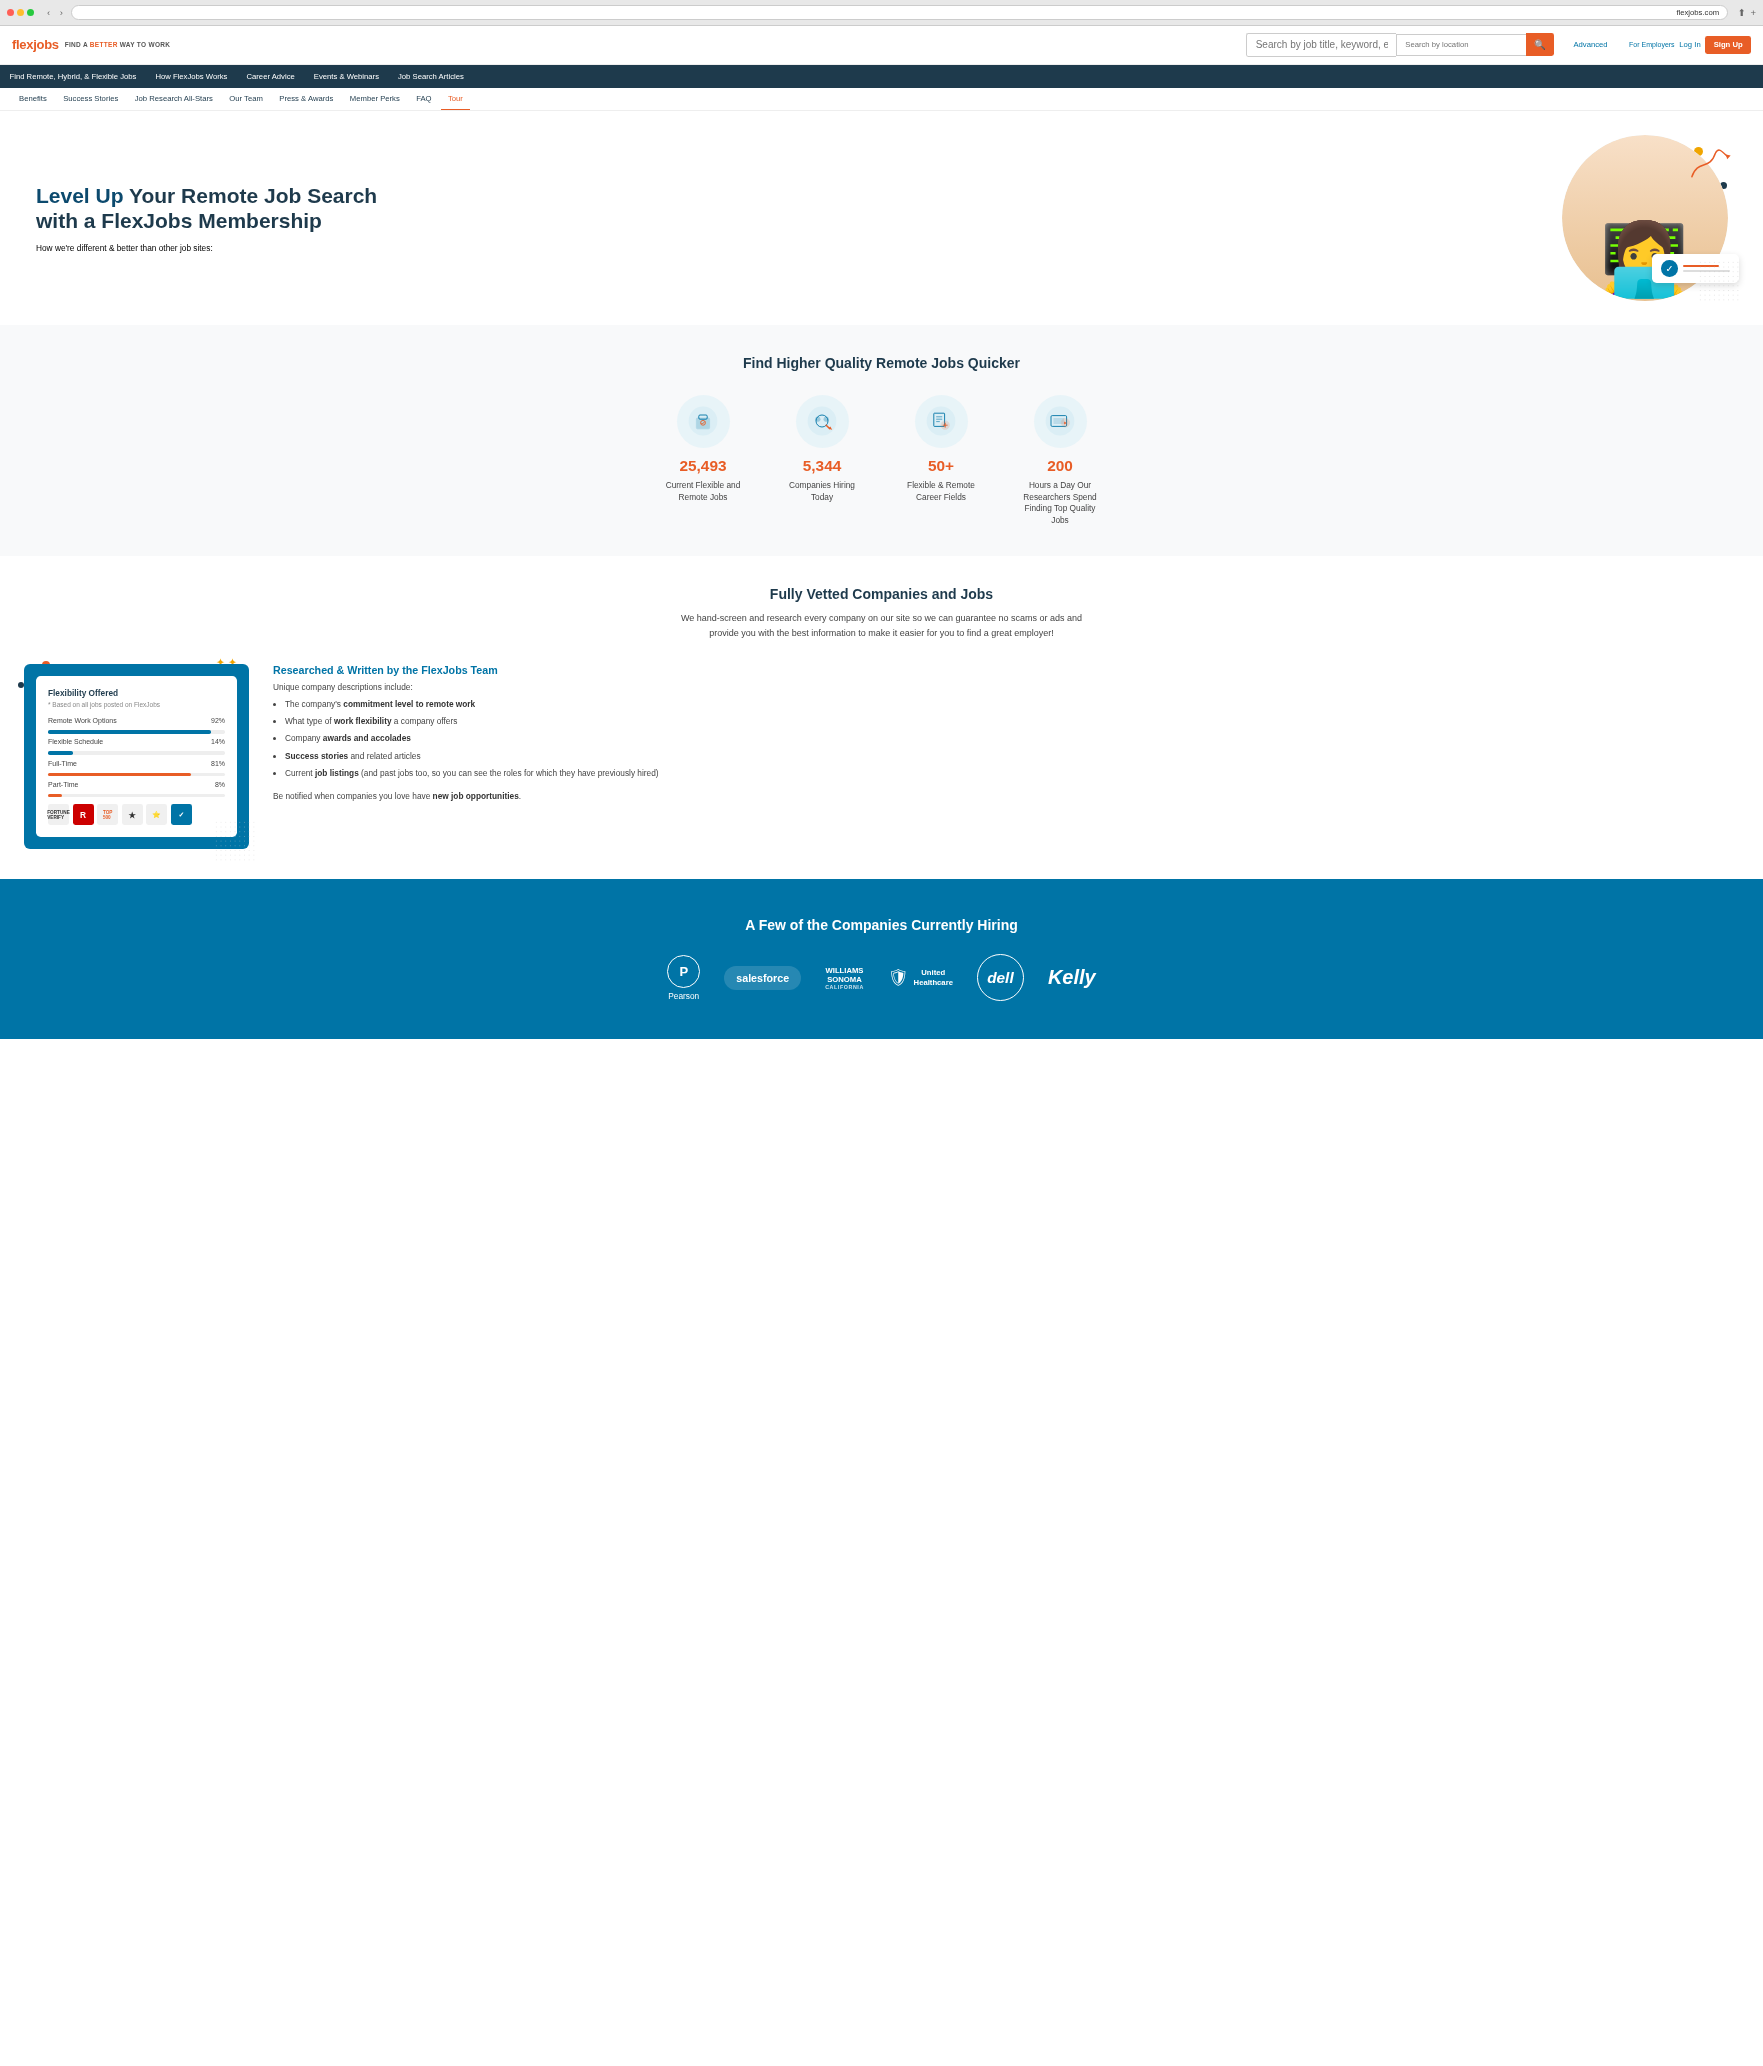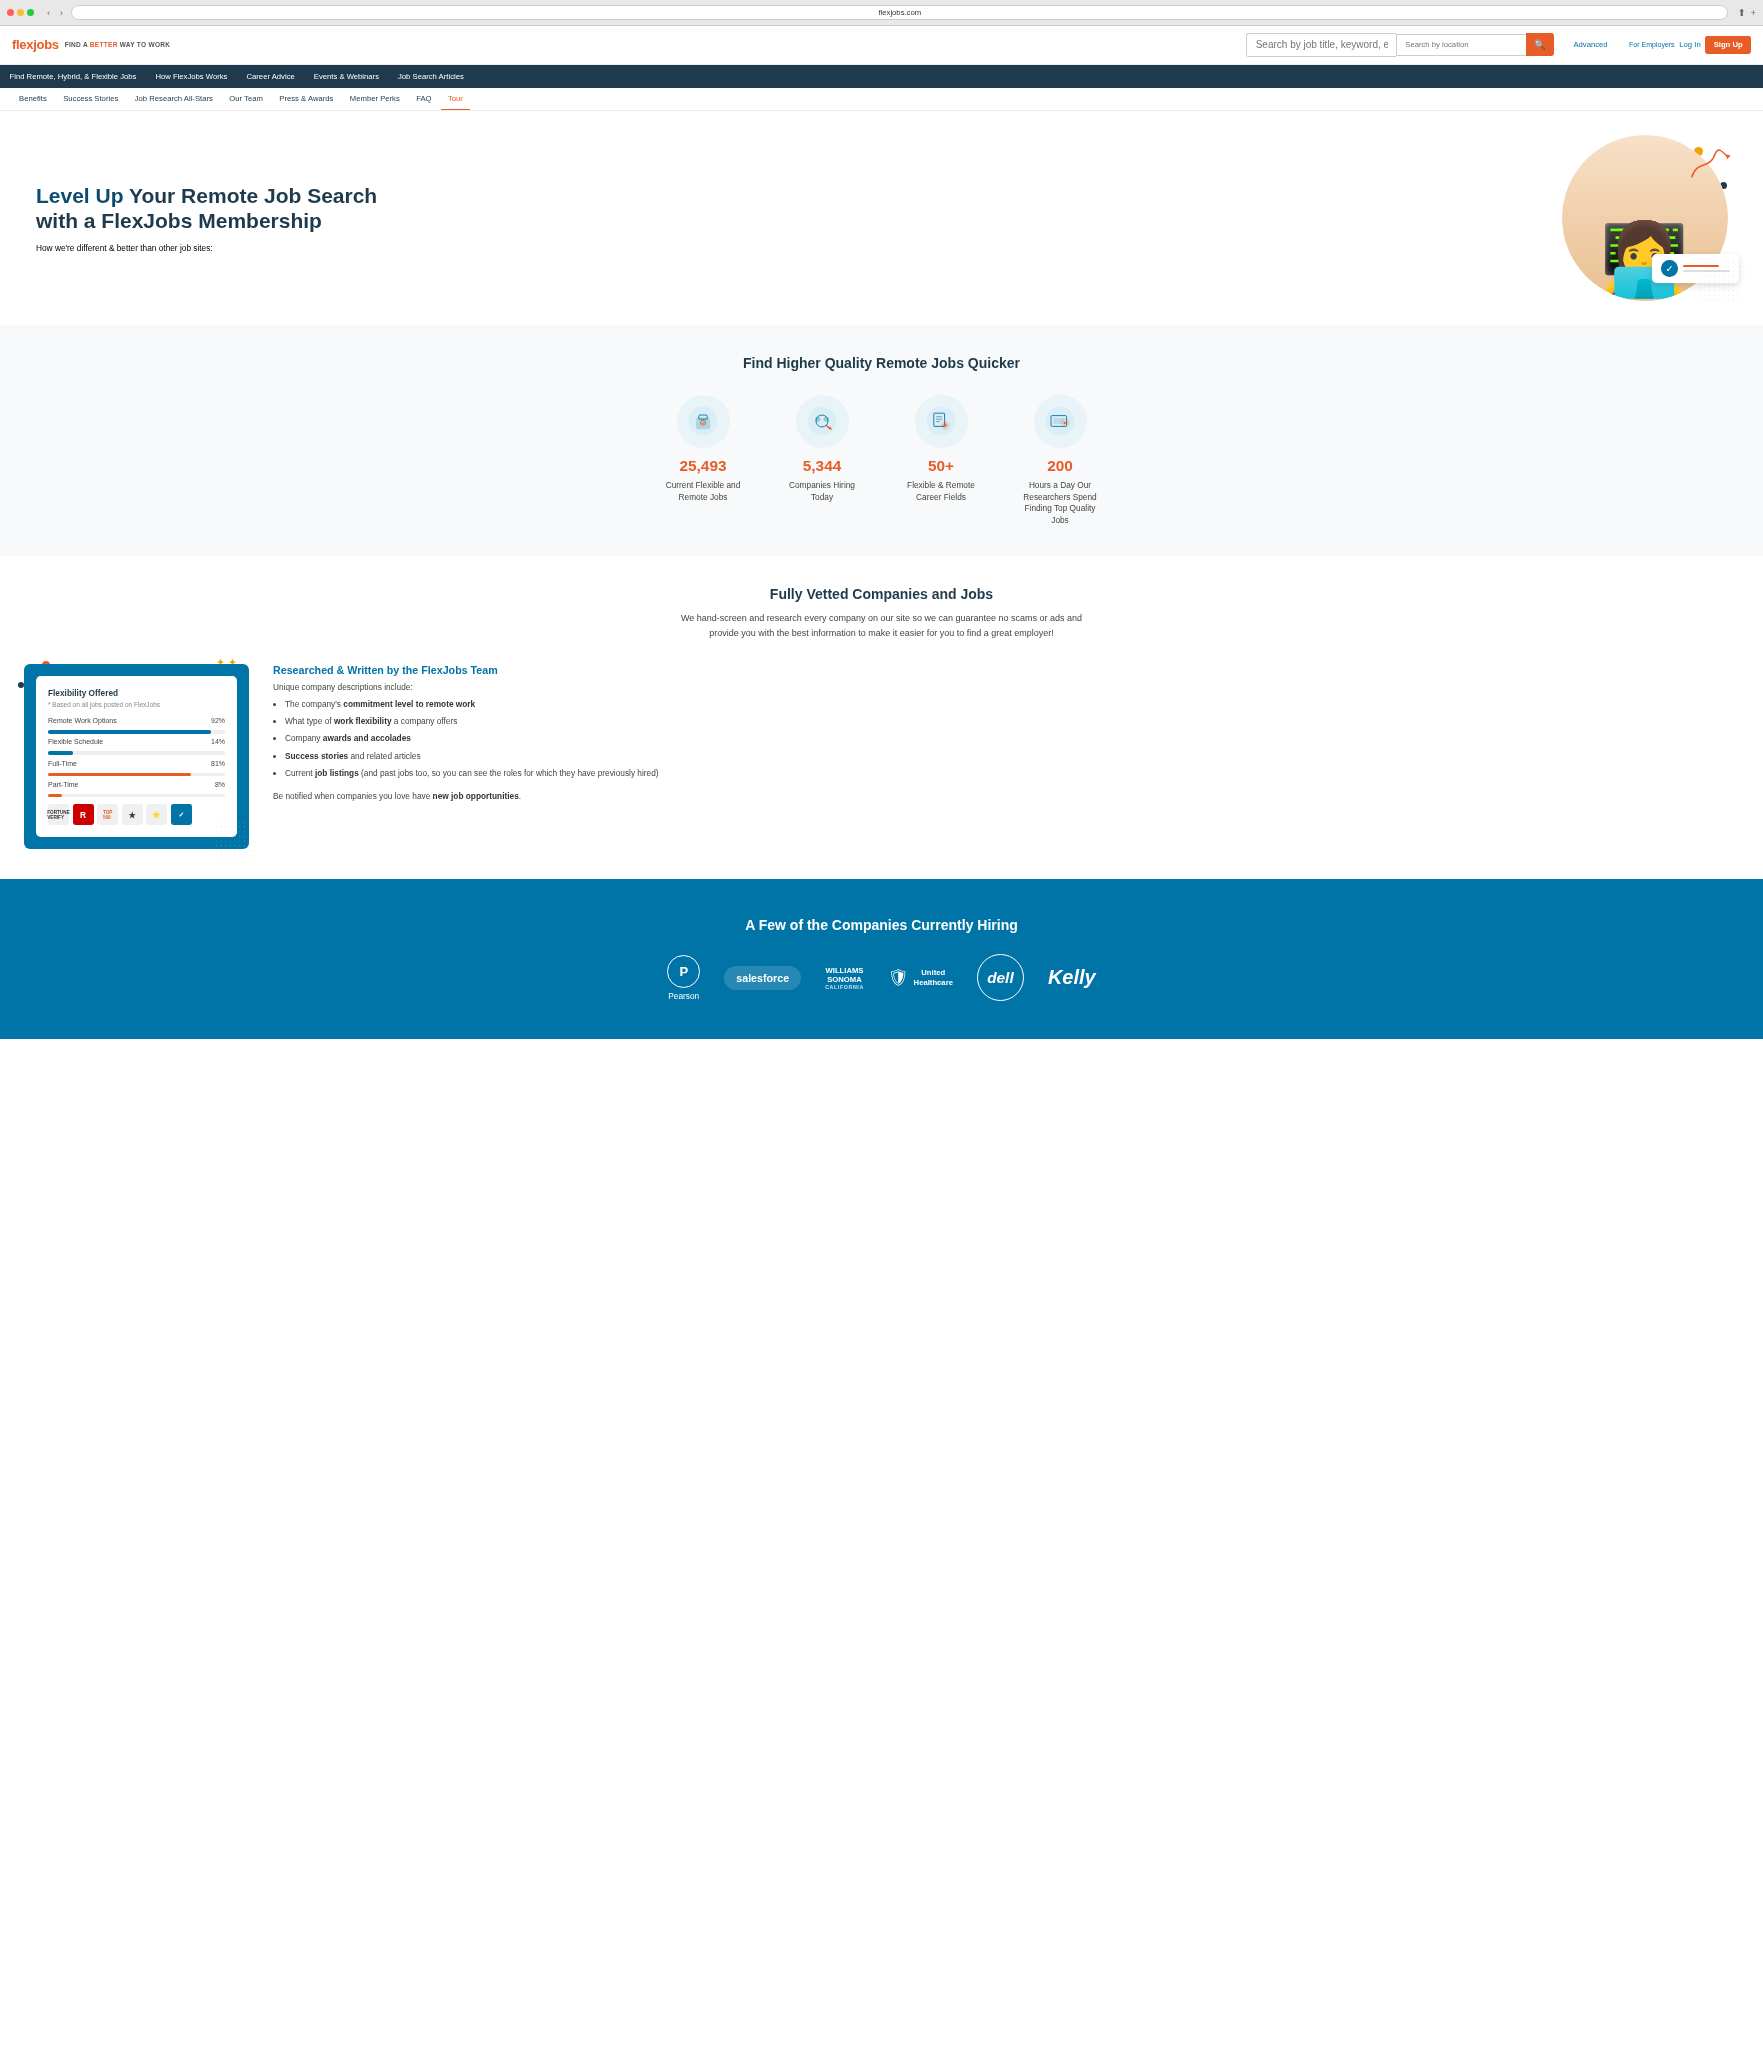--- a/index.html
+++ b/index.html
@@ -8,21 +8,21 @@
     
     .browser-chrome { background: #f0f0f0; border-bottom: 0.6px solid #ccc; }
     .browser-toolbar { display: flex; align-items: center; padding: 4.7px 7px; gap: 4.7px; background: #e8e8e8; }
     .browser-dots { display: flex; gap: 3px; }
     .browser-dot { width: 7px; height: 7px; border-radius: 50%; }
     .dot-red { background: #ff5f56; }
     .dot-yellow { background: #ffbd2e; }
     .dot-green { background: #27c93f; }
     .browser-nav { display: flex; gap: 2.4px; margin-left: 4.7px; }
     .browser-btn { background: none; border: none; font-size: 9.5px; color: #666; cursor: pointer; padding: 1.2px 3.6px; }
-    .browser-url-bar { flex: 1; background: #fff; border: 0.6px solid #ccc; border-radius: 12px; padding: 2.4px 8.3px; font-size: 7.7px; color: #333; text-align: center; }
+    .browser-url-bar { flex: 1; background: #fff; border: 0.6px solid #ccc; border-radius: 12px; padding: 2.4px 8.3px; font-size: 7.7px; color: #333; text-align: right; }
     .browser-actions { display: flex; gap: 4.7px; margin-left: 4.7px; }
     .browser-action-btn { background: none; border: none; font-size: 9.5px; color: #666; cursor: pointer; }
 
     
     .site-header { background: #fff; padding: 7px 12px; display: flex; align-items: center; gap: 12px; border-bottom: 0.6px solid #eee; }
     .logo-area { display: flex; align-items: center; gap: 6px; }
     .logo-text { color: #0074a6; font-size: 13px; font-weight: 900; letter-spacing: -0.3px; }
     .logo-text span { color: #e85d26; }
     .search-bar-area { display: flex; align-items: center; gap: 0; flex: 1; max-width: 308px; margin-left: auto; }
     .search-input { padding: 5.3px 8.3px; border: 0.6px solid #ccc; border-right: none; font-size: 10px; flex: 1; border-radius: 2.4px 0 0 2.4px; outline: none; color: #888; }

